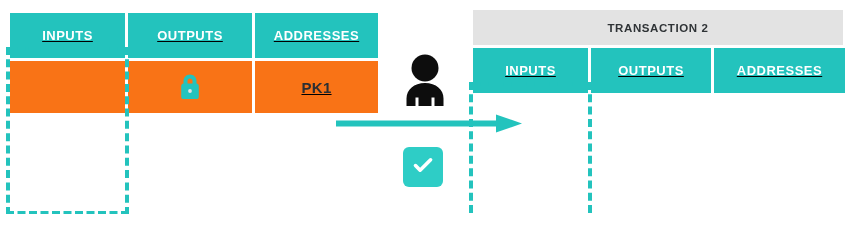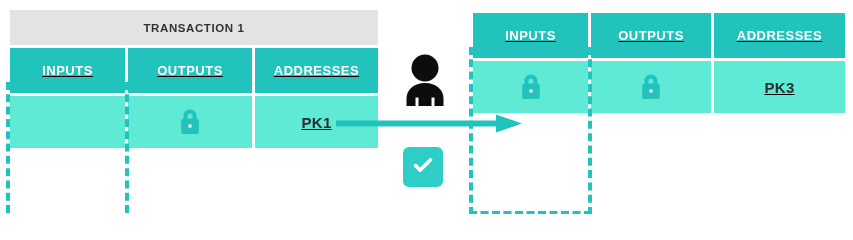--- a/index.html
+++ b/index.html
@@ -53,21 +53,21 @@
     text-decoration: underline;
   }
   .txn-row {
     display: grid;
     column-gap: 3px;
   }
   .txn.left  .txn-row { grid-template-columns: 115px 124px 123px; }
   .txn.right .txn-row { grid-template-columns: 115px 120px 131px; }
 
   .cell {
-    background: #5eead4;
+    background: #f97316;
     display: flex;
     align-items: center;
     justify-content: center;
     position: relative;
   }
   .cell.head {
     background: #23c3bd;
     color: #ffffff;
     font-size: 13px;
     font-weight: bold;
@@ -129,21 +129,20 @@
     height: 28px;
     pointer-events: none;
   }
 </style>
 </head>
 <body>
 
 <div class="stage">
 
   <div class="txn left">
-    <div class="txn-title">TRANSACTION 1</div>
 
     <div class="txn-grid">
 
       <div class="txn-row">
         <div class="cell head">INPUTS</div>
         <div class="cell head">OUTPUTS</div>
         <div class="cell head">ADDRESSES</div>
       </div>
 
       <div class="txn-row">
@@ -184,51 +183,29 @@
   </div>
 
   <span class="connector">
     <svg width="188" height="28" viewBox="0 0 188 28" aria-hidden="true">
       <rect x="0" y="10.5" width="166" height="6" fill="#23c3bd"></rect>
       <path d="M160 4.5 L186 13.5 L160 22.5 Z" fill="#23c3bd"></path>
     </svg>
   </span>
 
   <div class="txn right">
+    <div class="txn-title">TRANSACTION 2</div>
 
     <div class="txn-grid">
 
       <div class="txn-row">
         <div class="cell head">INPUTS</div>
         <div class="cell head">OUTPUTS</div>
         <div class="cell head">ADDRESSES</div>
       </div>
 
-      <div class="txn-row">
-        <div class="cell">
-          <span>
-            <svg class="lock-icon" width="22" height="28" viewBox="0 0 22 28" aria-hidden="true">
-              <path d="M11 1.5c-3.6 0-6.5 2.9-6.5 6.5v3h4v-3c0-1.4 1.1-2.5 2.5-2.5s2.5 1.1 2.5 2.5v3h4v-3c0-3.6-2.9-6.5-6.5-6.5z" fill="#23c3bd"></path>
-              <rect x="2.2" y="10.5" width="17.6" height="15.5" rx="2.6" fill="#23c3bd"></rect>
-              <circle cx="11" cy="18" r="1.9" fill="#e3e3e3"></circle>
-            </svg>
-          </span>
-        </div>
-        <div class="cell">
-          <span>
-            <svg class="lock-icon" width="22" height="28" viewBox="0 0 22 28" aria-hidden="true">
-              <path d="M11 1.5c-3.6 0-6.5 2.9-6.5 6.5v3h4v-3c0-1.4 1.1-2.5 2.5-2.5s2.5 1.1 2.5 2.5v3h4v-3c0-3.6-2.9-6.5-6.5-6.5z" fill="#23c3bd"></path>
-              <rect x="2.2" y="10.5" width="17.6" height="15.5" rx="2.6" fill="#23c3bd"></rect>
-              <circle cx="11" cy="18" r="1.9" fill="#e3e3e3"></circle>
-            </svg>
-          </span>
-        </div>
-        <div class="cell">
-          <span class="pk">PK3</span>
-        </div>
-      </div>
 
 
       <div class="inputs-dash"></div>
     </div>
   </div>
 
 </div>
 
 </body></html>

